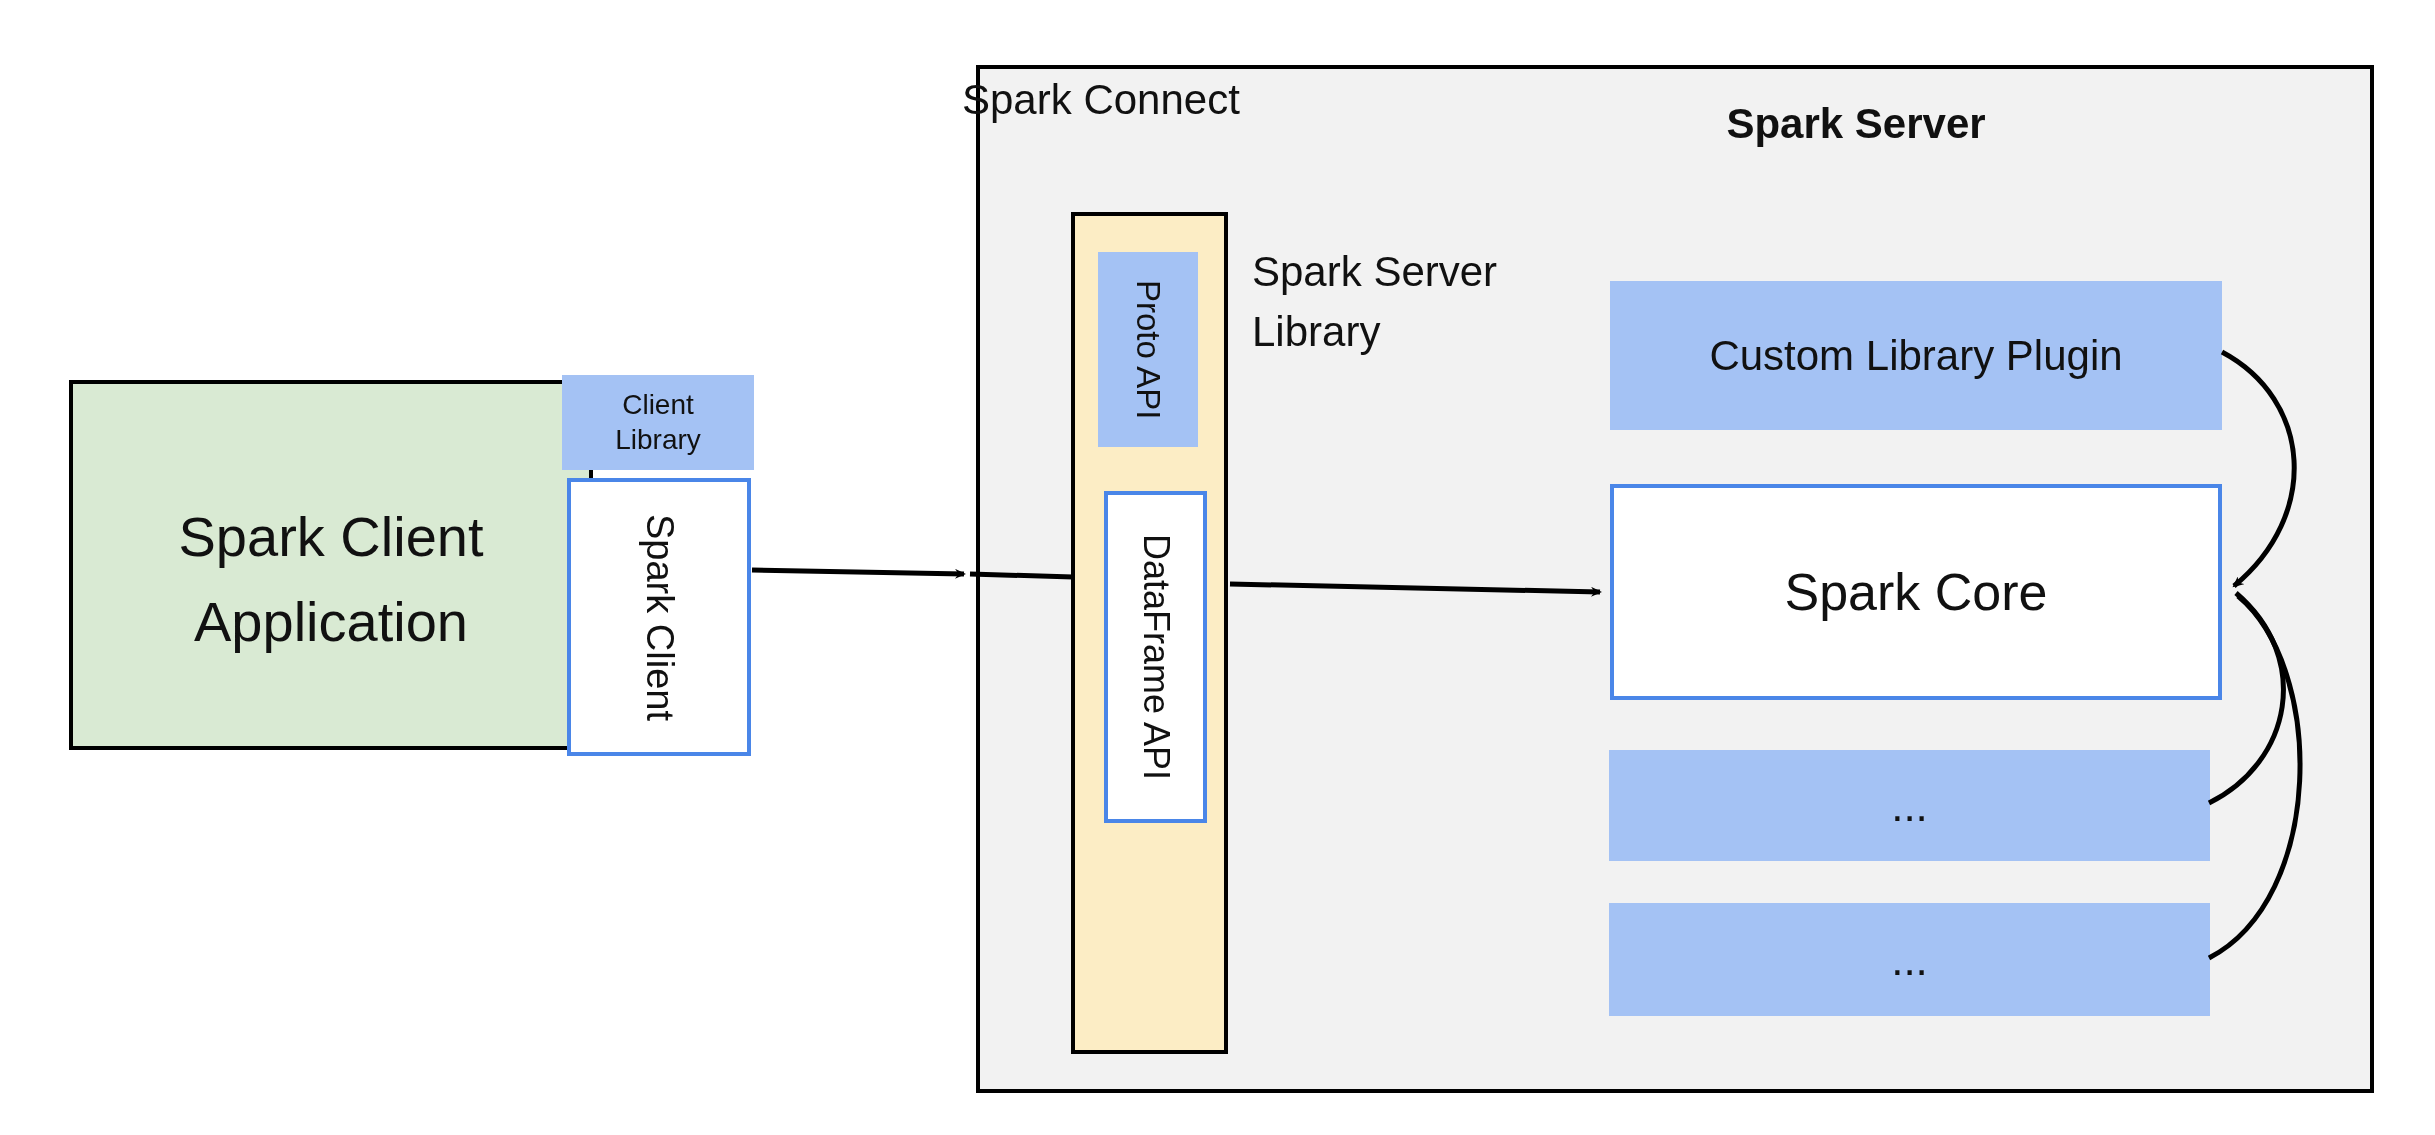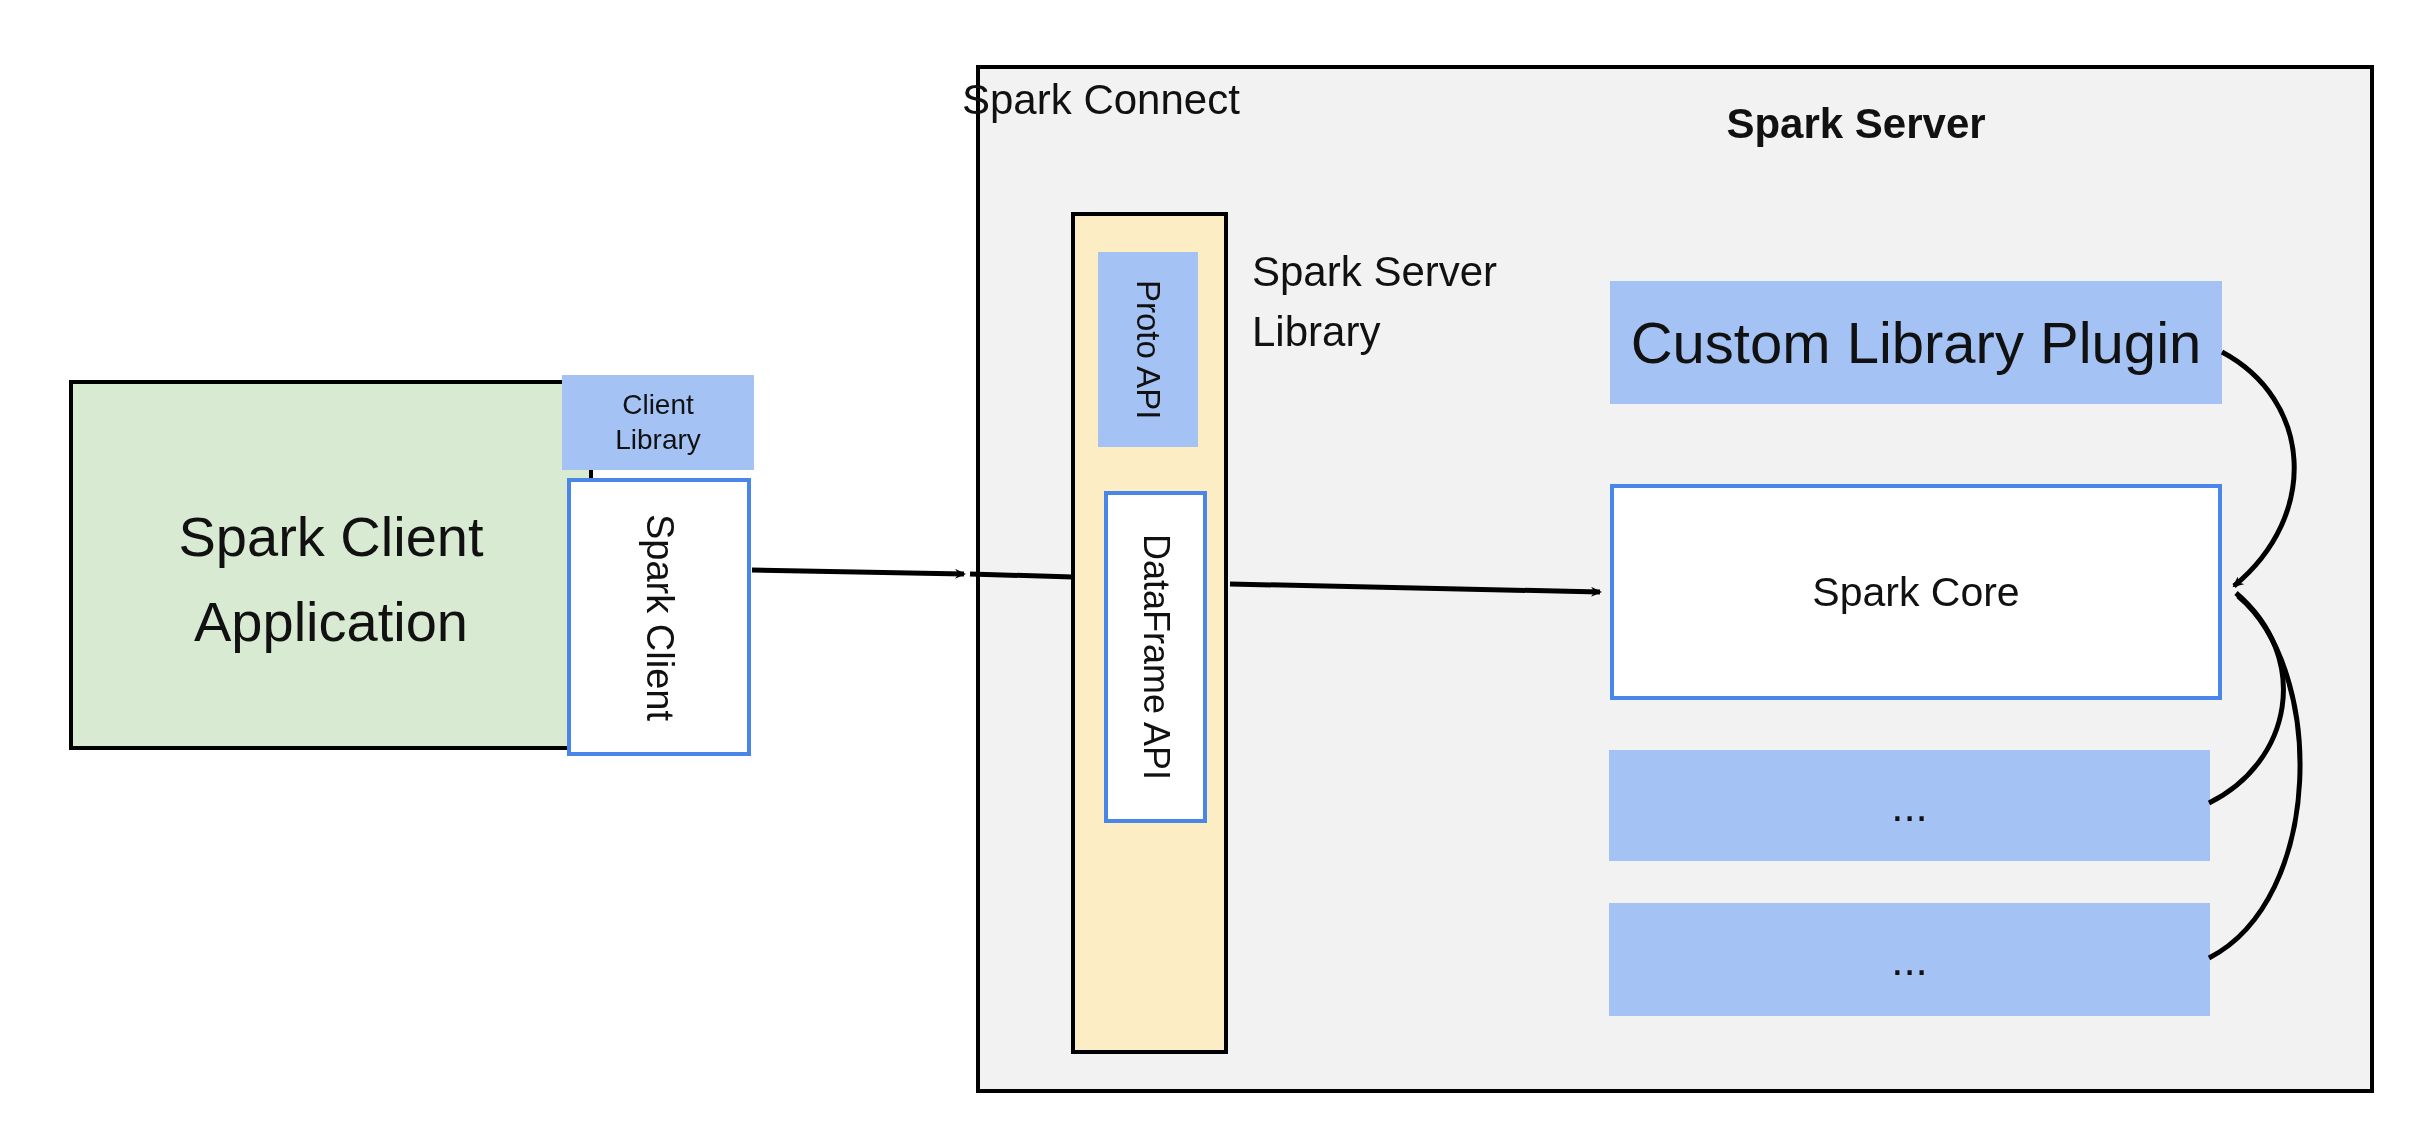--- a/index.html
+++ b/index.html
@@ -37,26 +37,26 @@
     background:var(--yellow,#fcedc5);border:4px solid #000;}
   #proto-api{left:1098px;top:252px;width:100px;height:195px;
     background:var(--blue,#a4c2f4);
     display:flex;align-items:center;justify-content:center;}
   #proto-api .vtext{font-size:33px;}
   #dataframe-api{left:1104px;top:491px;width:103px;height:332px;
     background:#fff;border:4px solid var(--bluestroke,#4a86e8);
     display:flex;align-items:center;justify-content:center;}
   #dataframe-api .vtext{font-size:36px;}
   
-  #custom-plugin{left:1610px;top:281px;width:612px;height:123px;
+  #custom-plugin{left:1610px;top:281px;width:612px;height:149px;
     background:var(--blue,#a4c2f4);
-    display:flex;align-items:center;justify-content:center;font-size:58px;}
+    display:flex;align-items:center;justify-content:center;font-size:42px;}
   #spark-core{left:1610px;top:484px;width:612px;height:216px;
     background:#fff;border:4px solid var(--bluestroke,#4a86e8);
-    display:flex;align-items:center;justify-content:center;font-size:41px;}
+    display:flex;align-items:center;justify-content:center;font-size:52px;}
   #plugin-more-1{left:1609px;top:750px;width:601px;height:111px;
     background:var(--blue,#a4c2f4);
     display:flex;align-items:center;justify-content:center;font-size:44px;}
   #plugin-more-2{left:1609px;top:903px;width:601px;height:113px;
     background:var(--blue,#a4c2f4);
     display:flex;align-items:center;justify-content:center;font-size:44px;}
   
   #arrows{left:0;top:0;width:2435px;height:1135px;pointer-events:none;}
 </style>
 </head>

